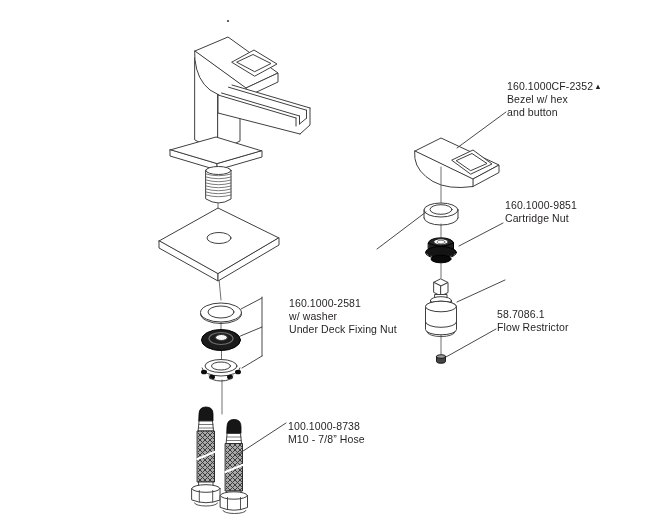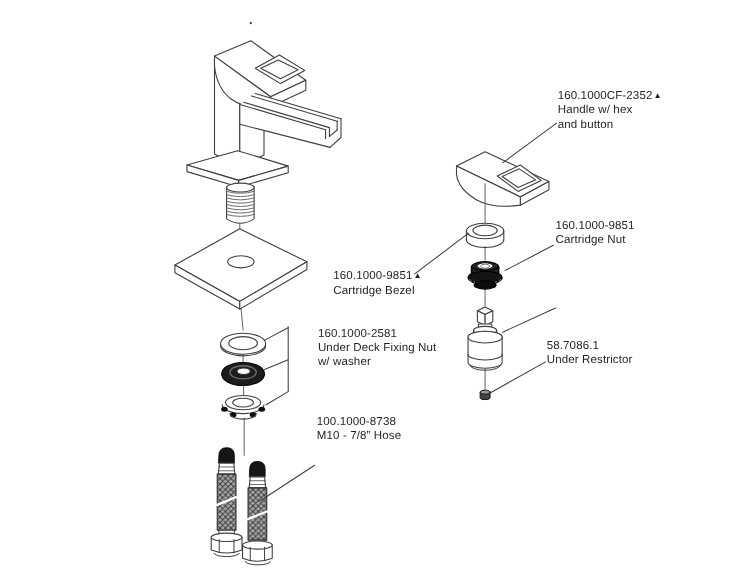--- a/index.html
+++ b/index.html
@@ -206,44 +206,40 @@
         <path d="M241,309 L262,298"></path>
         <path d="M240.5,336 L262,327"></path>
         <path d="M242,368 L262,356"></path>
       </g>
     </g>
   </g>
 </svg>
 
 <div class="label" style="left:507px; top:80px;">
   <div><span>160.1000CF-2352</span><span class="tri">▲</span></div>
-  <div>Handle w/ hex</div>
+  <div>Bezel w/ hex</div>
   <div>and button</div>
 </div>
 
 <div class="label" style="left:505px; top:199px;">
   <div>160.1000-9851</div>
   <div>Cartridge Nut</div>
 </div>
 
-<div class="label" style="left:303px; top:244px;">
-  <div><span>160.1000-9851</span><span class="tri">▲</span></div>
-  <div>Cartridge Bezel</div>
-</div>
 
 
 <div class="label" style="left:497px; top:308px;">
   <div>58.7086.1</div>
-  <div>Under Restrictor</div>
+  <div>Flow Restrictor</div>
 </div>
 
 <div class="label" style="left:269px; top:297px;margin-left:20px;">
   <div>160.1000-2581</div>
+  <div>w/ washer</div>
   <div>Under Deck Fixing Nut</div>
-  <div>w/ washer</div>
-</div>
-
-<div class="label" style="left:288px; top:377px;">
+</div>
+
+<div class="label" style="left:288px; top:420px;">
   <div>100.1000-8738</div>
   <div>M10 - 7/8” Hose</div>
 </div>
 
 </div>
 
 </body></html>

